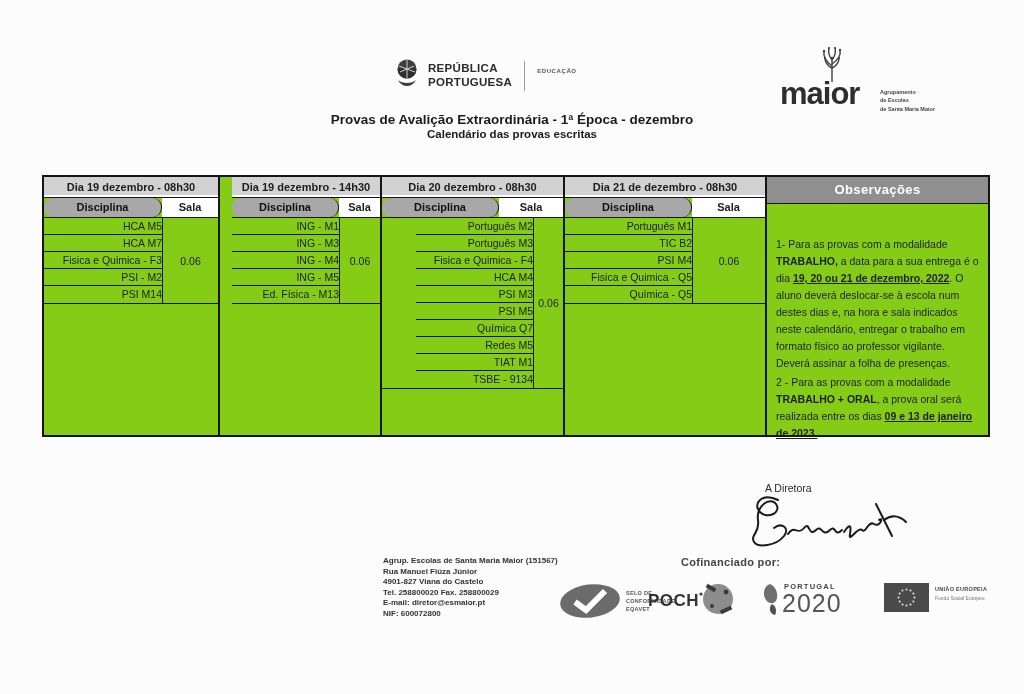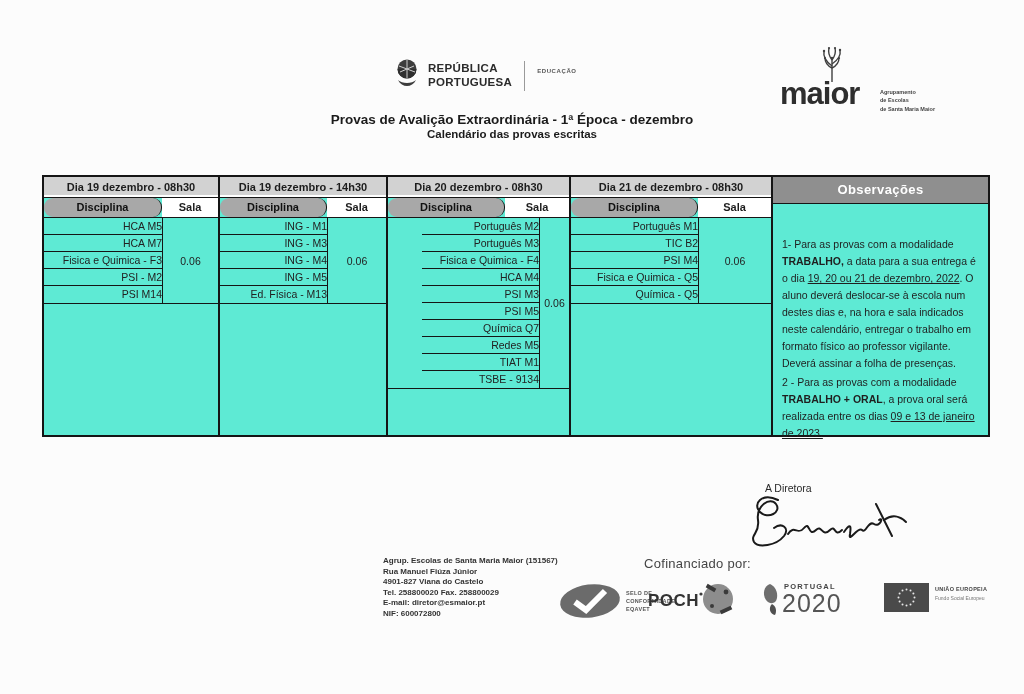--- a/index.html
+++ b/index.html
@@ -14,46 +14,46 @@
   .gov-dept{font-size:6px;font-weight:bold;color:#555;letter-spacing:.6px;margin-top:10px;}
   .maior-logo{position:absolute;left:780px;top:46px;width:220px;height:70px;}
   .maior-tree{position:absolute;left:36px;top:0;}
   .maior-word{position:absolute;left:0;top:30px;font-size:31px;font-weight:bold;letter-spacing:-1px;color:#2e2e2e;}
   .maior-sub{position:absolute;left:100px;top:42px;font-size:5.5px;line-height:1.5;color:#444;font-weight:bold;}
   .doc-title{position:absolute;top:112px;left:0;width:1024px;text-align:center;font-size:13.5px;font-weight:bold;color:#1b1b1b;}
   .doc-subtitle{position:absolute;top:128px;left:0;width:1024px;text-align:center;font-size:11.5px;font-weight:bold;color:#1b1b1b;}
   
   .exam-table{
     position:absolute;left:42px;top:175px;width:944px;height:258px;
-    border:2.5px solid #151515;background:#5eead4;display:flex;
+    border:2.5px solid #151515;background:#84cc16;display:flex;
   }
   .day-col{height:100%;border-right:2px solid #151515;box-sizing:border-box;flex-shrink:0;}
   .day-header{height:20px;line-height:20px;text-align:center;font-weight:bold;font-size:11px;
     background:#d2d2d2;border-bottom:1.5px solid #151515;box-shadow:inset 0 -2px 0 #fff;}
   .sub-row{display:flex;height:19px;border-bottom:1px solid #151515;}
   .sub-disc{background:#a8a8a8;border-right:1px solid #151515;text-align:center;line-height:19px;font-weight:bold;font-size:11px;color:#111;box-sizing:border-box;border-radius:9px;}
   .sub-sala{flex:1;text-align:center;line-height:19px;font-weight:bold;font-size:11px;background:#fff;}
   .body-block{display:flex;border-bottom:1.5px solid #151515;}
   .disc-col{box-sizing:border-box;}
   .disc-row{height:17px;line-height:16px;text-align:right;font-size:10.5px;border-bottom:1px solid #151515;box-sizing:border-box;color:#222;}
   .disc-row:last-child{border-bottom:none;}
   .sala-merged{flex:1;border-left:1px solid #151515;display:flex;align-items:center;justify-content:center;font-size:10.5px;color:#222;}
   .obs-col{flex:1;height:100%;box-sizing:border-box;display:flex;flex-direction:column;}
   .obs-header{height:26px;line-height:26px;background:#8f8f8f;color:#fff;text-align:center;font-weight:bold;font-size:13px;letter-spacing:.4px;border-bottom:1px solid #151515;}
   .obs-body{padding:32px 9px 0 9px;font-size:10.5px;line-height:1.62;color:#1f1f1f;}
   .obs-body p{margin:0 0 2px 0;}
   .s-n{font-weight:normal;}
   .s-b{font-weight:bold;}
-  .s-bu{font-weight:normal;text-decoration:underline;}
+  .s-bu{font-weight:bold;text-decoration:underline;}
   
   .coordination{position:absolute;left:383px;top:479px;font-size:10.5px;line-height:1.45;color:#2a2a2a;}
   .director{position:absolute;left:765px;top:482px;font-size:10.5px;color:#2a2a2a;}
   .signature{position:absolute;left:748px;top:490px;}
   .address{position:absolute;left:383px;top:556px;font-size:8px;font-weight:bold;line-height:1.32;color:#333;}
-  .cofinanced{position:absolute;left:644px;top:556px;font-size:13px;font-weight:normal;color:#444;letter-spacing:.3px;}
+  .cofinanced{position:absolute;left:681px;top:556px;font-size:11px;font-weight:bold;color:#444;letter-spacing:.3px;}
   .eqavet{position:absolute;left:558px;top:580px;display:flex;align-items:center;}
   .eqavet-text{margin-left:4px;font-size:5.5px;font-weight:bold;line-height:1.5;color:#555;letter-spacing:.3px;}
   .poch{position:absolute;left:646px;top:582px;text-align:center;}
   .p2020{position:absolute;left:762px;top:578px;}
   .eu{position:absolute;left:884px;top:583px;display:flex;align-items:flex-start;}
   .eu-text{margin-left:6px;margin-top:3px;}
   .eu-line1{font-size:5.5px;font-weight:bold;color:#444;letter-spacing:.3px;}
   .eu-line2{font-size:5px;color:#777;margin-top:3px;}
 </style>
 </head>
@@ -121,21 +121,21 @@
               <div class="disc-row">HCA M5</div>
               <div class="disc-row">HCA M7</div>
               <div class="disc-row">Fisica e Quimica - F3</div>
               <div class="disc-row">PSI -  M2</div>
               <div class="disc-row">PSI M14</div>
             </div>
       <div class="sala-merged">0.06</div>
     </div>
   </div>
 
-  <div class="day-col" style="width: 168px;">
+  <div class="day-col" style="width: 150px; margin-left: 12px;">
     <div class="day-header">Dia 19 dezembro - 14h30</div>
     <div class="sub-row">
       <div class="sub-disc" style="width: 107px;">Disciplina</div>
       <div class="sub-sala">Sala</div>
     </div>
     <div class="body-block" style="height: 85px;">
       <div class="disc-col" style="width: 107px;">
               <div class="disc-row">ING - M1</div>
               <div class="disc-row">ING - M3</div>
               <div class="disc-row">ING - M4</div>

